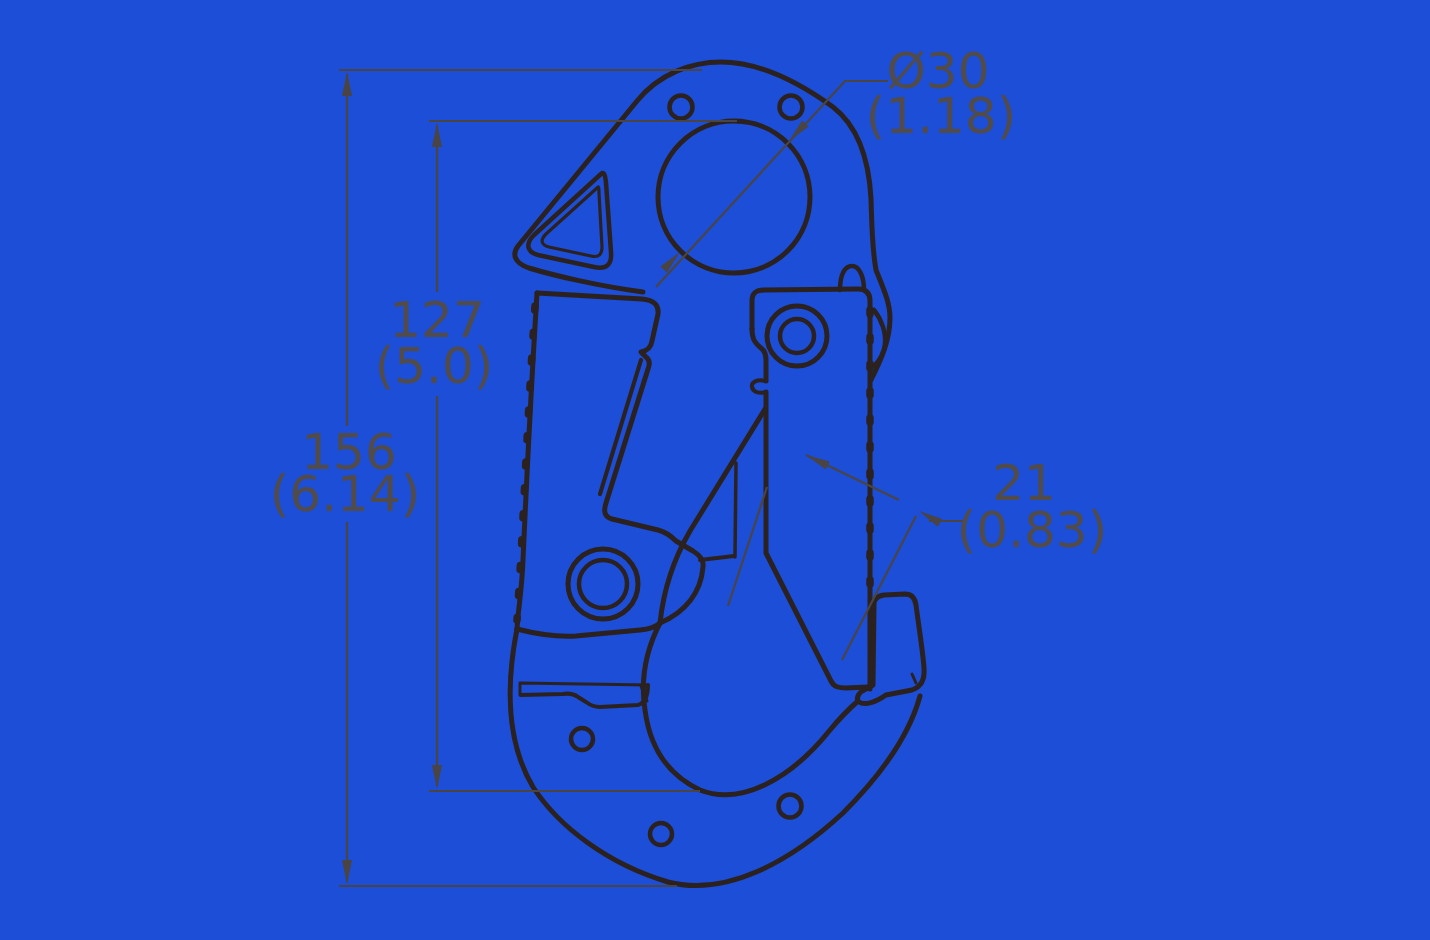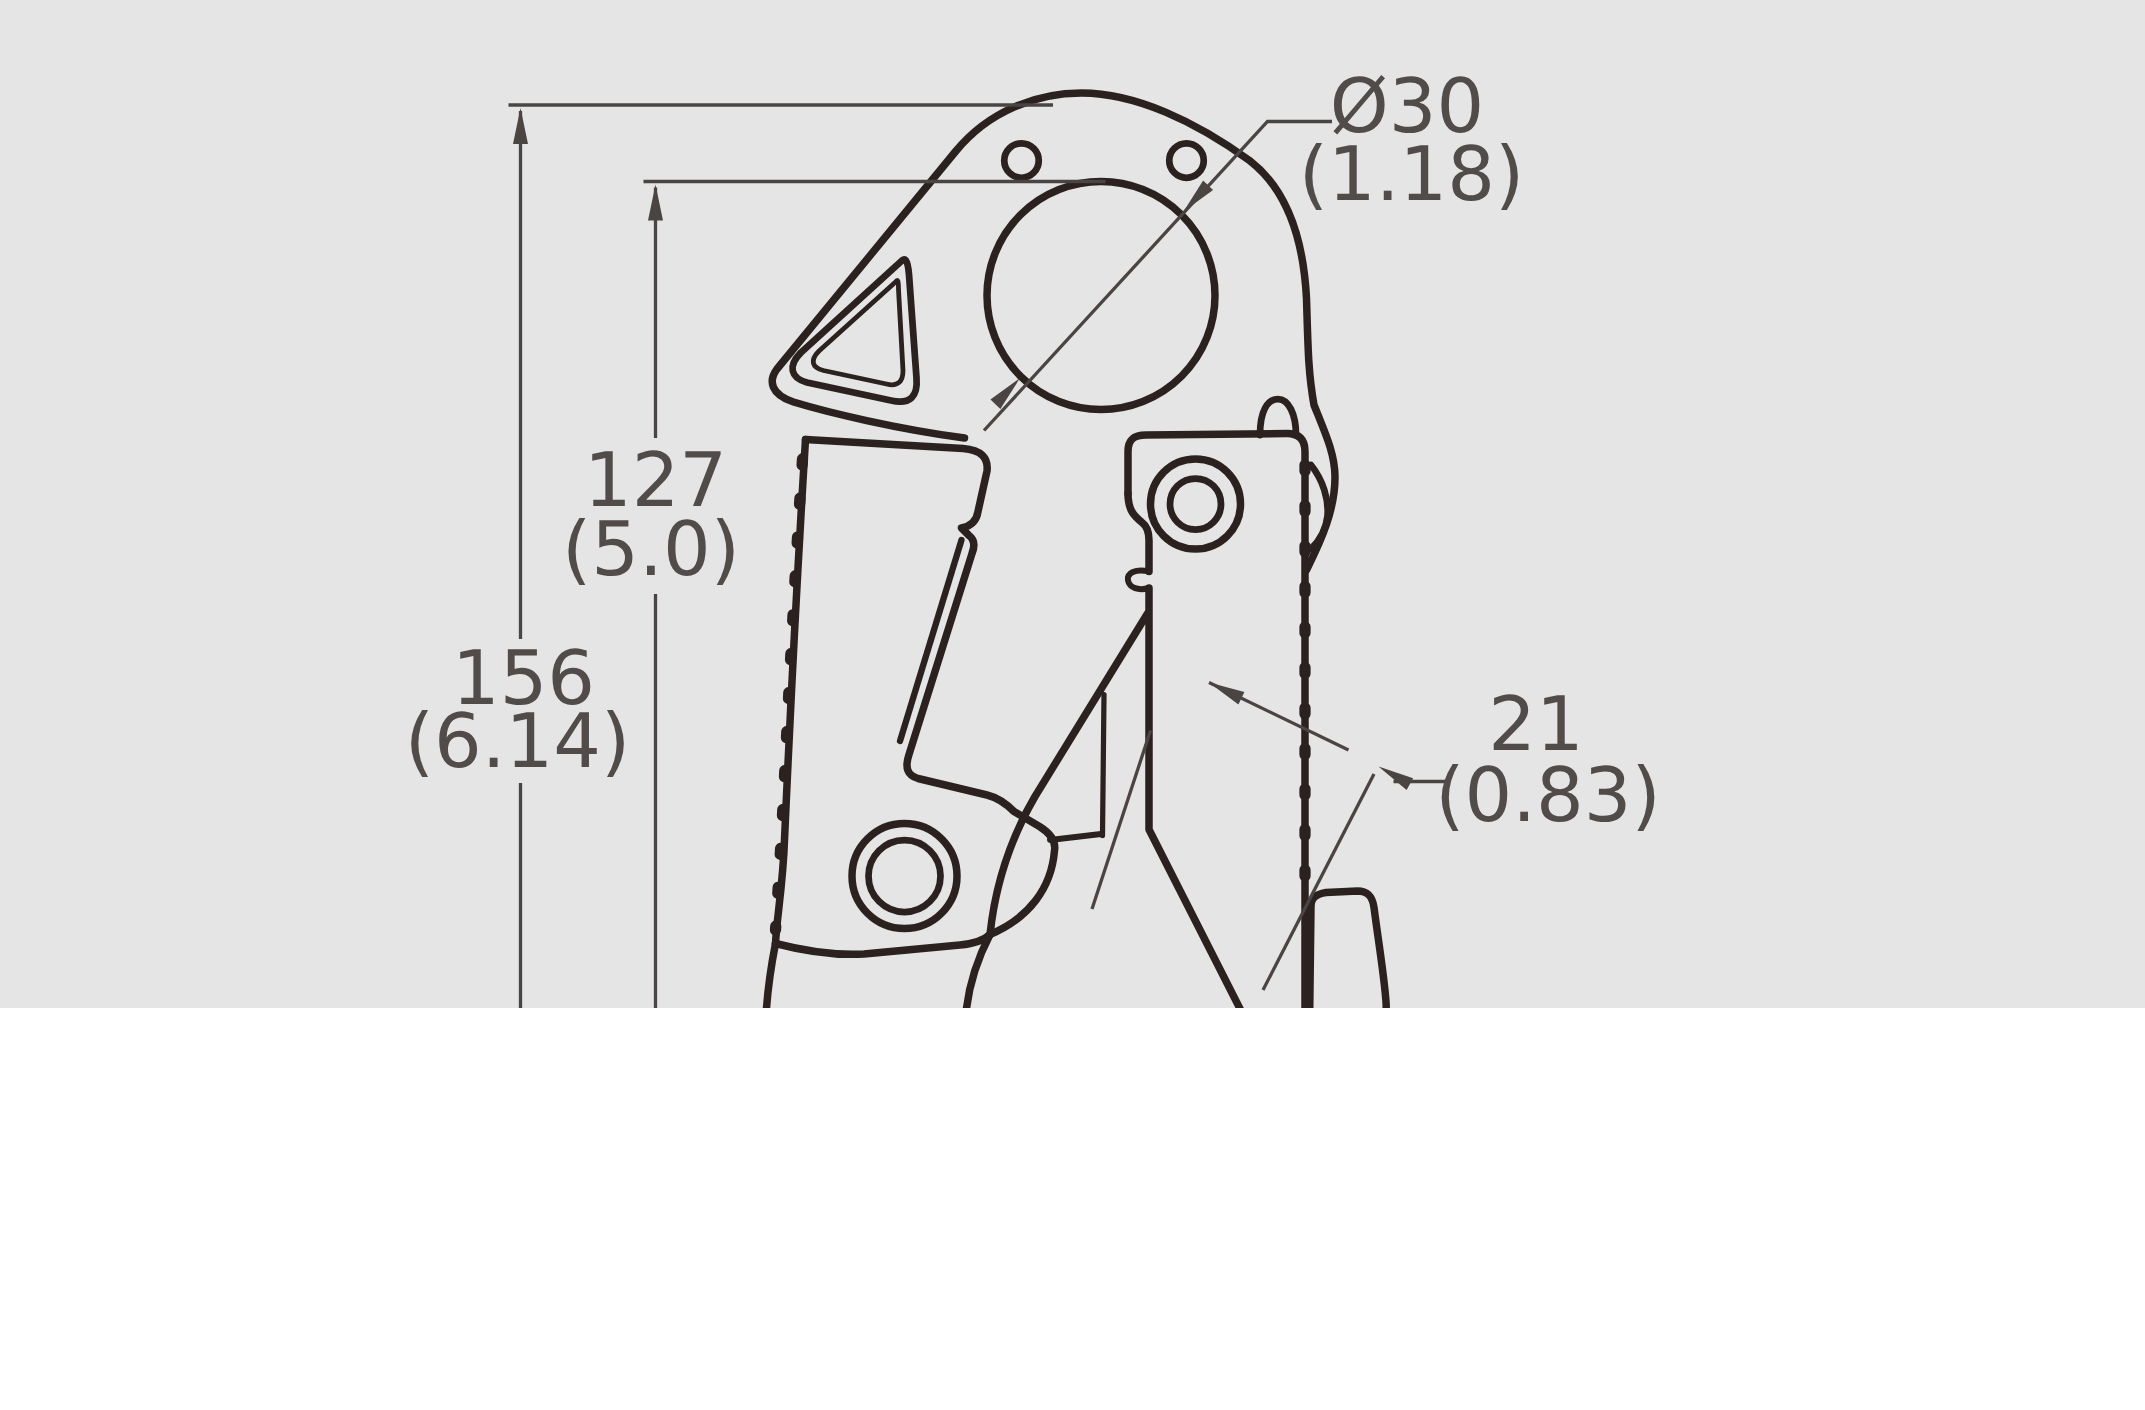--- a/index.html
+++ b/index.html
@@ -1,16 +1,16 @@
 <!DOCTYPE html>
 <html><head>
 <meta charset="utf-8">
 <style>
   html,body{margin:0;padding:0;background:#ffffff;}
-  .stage{position:relative;width:1430px;height:672px;background:#e5e5e5;overflow:hidden;
+  .stage{position:relative;width:1430px;height:940px;background:#1d4ed8;overflow:hidden;
          font-family:"DejaVu Sans","Liberation Sans",sans-serif;}
   svg{display:block}
   .dimtext{font-family:"DejaVu Sans","Liberation Sans",sans-serif;
            font-size:50px;fill:#514c4a;letter-spacing:0px;}
 </style>
 </head>
 <body>
 
 <div class="stage">
 <svg width="1430" height="940" viewBox="0 0 1430 940">

